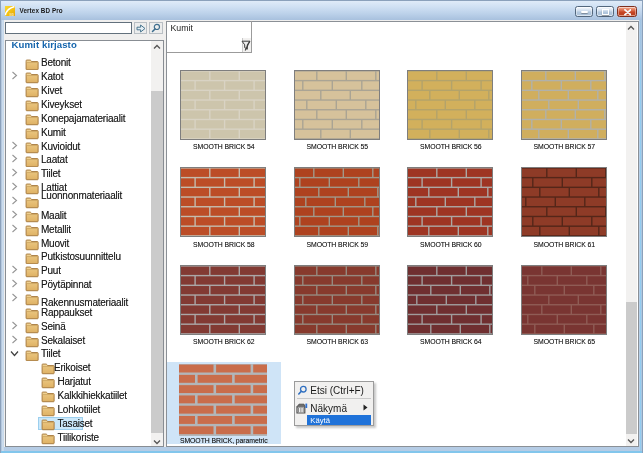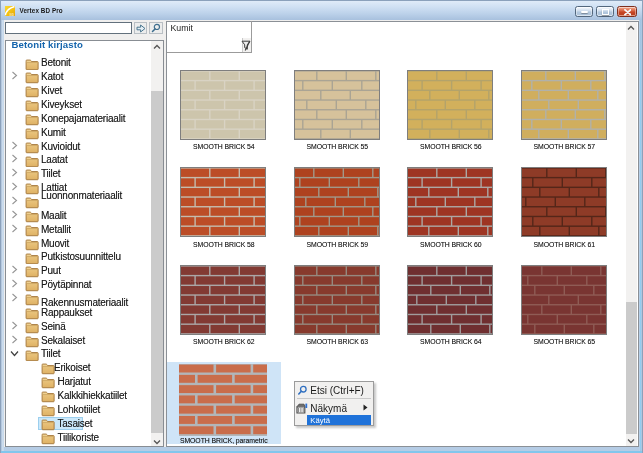--- a/index.html
+++ b/index.html
@@ -57,21 +57,21 @@
 </svg>
 <div class="abs" style="left:4.5px;top:39.5px;width:159px;height:407px;background:#fff;border:1px solid #888d93"></div>
 <div class="abs" style="left:151px;top:40.5px;width:11.5px;height:405px;background:#f2f1f0"></div>
 <div class="abs" style="left:151px;top:91px;width:11.5px;height:342px;background:#cbcbcb"></div>
 <svg class="abs" style="left:152.6px;top:43.5px" width="8" height="6" viewBox="0 0 8 6">
     <path d="M1 4.5 L4 1.5 L7 4.5" fill="none" stroke="#555" stroke-width="1.3"></path>
   </svg>
 <svg class="abs" style="left:152.6px;top:438.5px" width="8" height="6" viewBox="0 0 8 6">
     <path d="M1 1.5 L4 4.5 L7 1.5" fill="none" stroke="#555" stroke-width="1.3"></path>
   </svg>
-<div class="abs" style="left:11.5px;top:38.5px;font-size:9.6px;font-weight:bold;color:#1565ad;letter-spacing:0.1px">Betonit kirjasto</div>
+<div class="abs" style="left:11.5px;top:38.5px;font-size:9.6px;font-weight:bold;color:#1565ad;letter-spacing:0.1px">Kumit kirjasto</div>
 <div class="fold" style="left:25px;top:56.4px"><svg width="14" height="11.8" viewBox="0 0 13 11">
       <path d="M1 2.4 L1 1.6 Q1 1 1.6 1 L4.6 1 Q5.1 1 5.4 1.4 L6.1 2.4 L11.6 2.4 Q12.2 2.4 12.2 3 L12.2 9.4 Q12.2 10 11.6 10 L1.6 10 Q1 10 1 9.4 Z" fill="url(#fgrad)" stroke="#a6793d" stroke-width="0.9"></path>
       <path d="M1.4 3.4 L11.8 3.4" stroke="#caa35e" stroke-width="0.8"></path>
     </svg></div>
 <div class="trow" style="left:41px;top:57.4px">Betonit</div>
 <svg class="abs" style="left:11px;top:71.357px" width="7" height="9" viewBox="0 0 7 9">
     <path d="M1.5 1 L5.5 4.5 L1.5 8" fill="none" stroke="#959595" stroke-width="1.1"></path>
   </svg>
 <div class="fold" style="left:25px;top:70.26px"><svg width="14" height="11.8" viewBox="0 0 13 11">
       <path d="M1 2.4 L1 1.6 Q1 1 1.6 1 L4.6 1 Q5.1 1 5.4 1.4 L6.1 2.4 L11.6 2.4 Q12.2 2.4 12.2 3 L12.2 9.4 Q12.2 10 11.6 10 L1.6 10 Q1 10 1 9.4 Z" fill="url(#fgrad)" stroke="#a6793d" stroke-width="0.9"></path>

